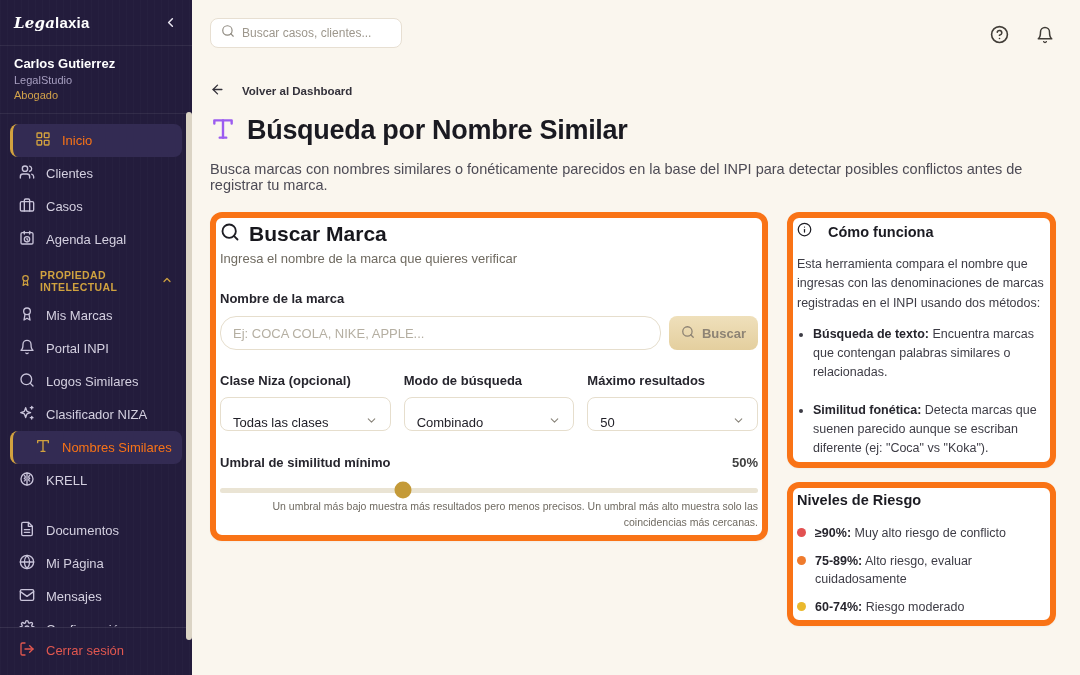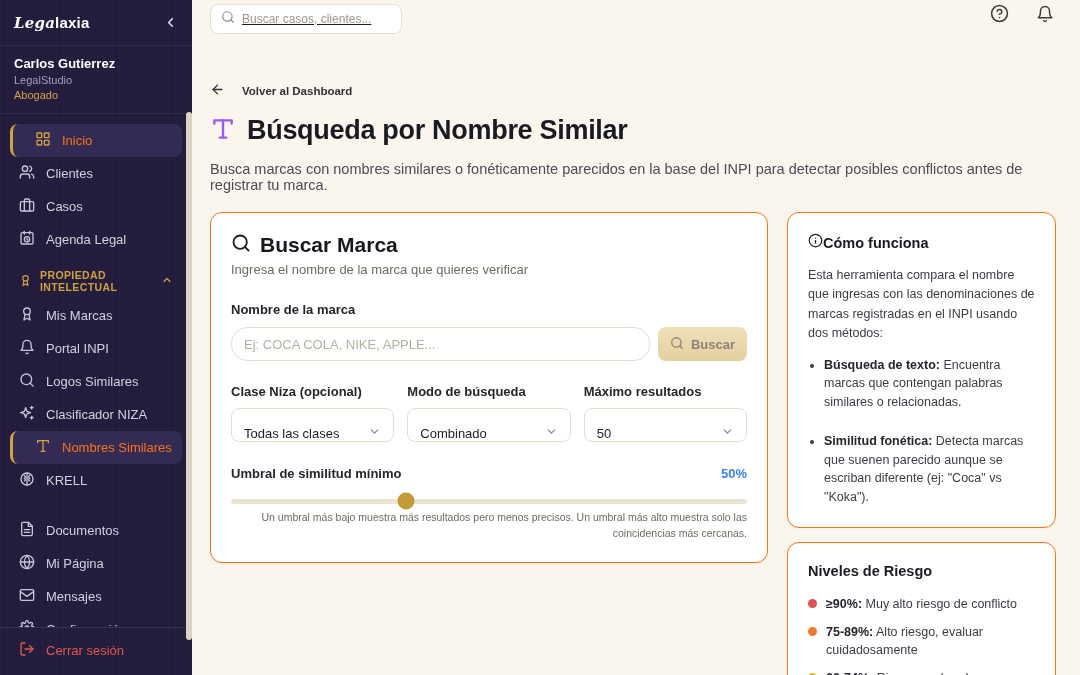--- a/index.html
+++ b/index.html
@@ -51,21 +51,21 @@
   .s-logout-row { flex:none; border-top:1px solid rgba(255,255,255,0.09); padding:6px 10px 8px; }
   .s-item.logout { color:#e2574f; }
   .s-item.logout .ic { color:#e2574f; }
   .s-scrollbar {
     position:absolute; right:0; top:112px; width:6px; height:528px;
     background:#dbd4c5; border-radius:3px;
   }
 
   
   .main { flex:1; min-width:0; display:flex; flex-direction:column; }
-  .topbar { height:48px; flex:none; display:flex; align-items:flex-start; padding:4px 26px 0 18px;text-decoration:underline; }
+  .topbar { height:48px; flex:none; display:flex; align-items:flex-end; padding:4px 26px 0 18px; }
   .search-box {
     width:192px; height:30px; background:#fff; border:1px solid #e7dfd2; border-radius:8px;
     display:flex; align-items:center; gap:7px; padding:0 10px; color:#8f8a80;
   }
   .search-box input {
     border:none; outline:none; font-size:12px; width:100%; background:transparent;
     font-family:"Liberation Sans", sans-serif; color:#3c3a35;
   }
   .search-box input::placeholder { color:#9d978c; }
   .topbar-icons { margin-left:auto; display:flex; align-items:center; gap:27px; color:#413d37; }
@@ -73,22 +73,22 @@
 
   .content { padding:34px 25px 0 18px; flex:1; overflow:hidden; }
   .back-row { display:flex; align-items:center; gap:17px; font-size:11.5px; font-weight:600; color:#33313a; cursor:pointer; width:max-content; }
   .title-row { display:flex; align-items:center; gap:11px; margin-top:16px; }
   .title-row .ic { color:#9b5cf0; }
   .page-title { font-size:27px; font-weight:700; color:#1a1a21; letter-spacing:-.3px; }
   .page-sub { margin-top:15px; font-size:14.5px; color:#4d4b55; }
 
   .grid { display:grid; grid-template-columns:558px 269px; gap:19px; margin-top:19px; align-items:start; }
   .card {
-    background:#fff; border:1px solid #f97316; border-radius:12px;
-    box-shadow:0 1px 2px rgba(40,30,10,0.04); padding:20px;
+    background:#fff; border:6px solid #f97316; border-radius:12px;
+    box-shadow:0 1px 2px rgba(40,30,10,0.04); padding:4px;
   }
 
   
   .card-title-row { display:flex; align-items:center; gap:9px; }
   .card-title { font-size:21px; font-weight:700; color:#17171d; }
   .card-sub { margin-top:5px; font-size:13px; color:#6f6a60; }
   .field-label { font-size:13px; font-weight:700; color:#26252d; }
   .name-label { margin-top:25px; }
   .input-row { display:flex; gap:8px; margin-top:10px; }
   .text-input {
@@ -103,32 +103,32 @@
     font-family:"Liberation Sans", sans-serif;
   }
   .selects-row { display:grid; grid-template-columns:1fr 1fr 1fr; gap:13px; margin-top:23px; }
   .select-box {
     margin-top:9px; height:34px; border:1px solid #e6decd; border-radius:8px; background:#fff;
     display:flex; align-items:flex-end; justify-content:space-between; padding:0 12px;
     font-size:13px; color:#222129; cursor:pointer;
   }
   .select-box .ic { color:#8a857b; }
   .threshold-row { display:flex; align-items:center; justify-content:space-between; margin-top:24px; }
-  .threshold-value { font-size:13px; font-weight:700; color:#3b82f6; }
+  .threshold-value { font-size:13px; font-weight:700; color:#404040; }
   .slider { position:relative; height:16px; margin-top:12px; cursor:pointer; }
   .slider-track { position:absolute; top:6px; left:0; right:0; height:5px; border-radius:3px; background:#eae4d4; }
   .slider-knob {
     position:absolute; top:8px; width:17px; height:17px; border-radius:50%;
     background:#c49a38; transform:translate(-50%,-50%); cursor:grab;
   }
   .threshold-help { font-size:10.5px; line-height:1.55; color:#6f6a61;text-align:right; }
 
   
   .right-col { display:flex; flex-direction:column; gap:14px; }
-  .panel-title-row { display:flex; align-items:center; gap:0; }
+  .panel-title-row { display:flex; align-items:center; gap:16px; }
   .panel-title { font-size:14.5px; font-weight:700; color:#1b1b22; }
   .panel-text { margin-top:14px; font-size:12.5px; line-height:1.55; color:#3d3c45; }
   .panel-list { margin:12px 0 0 16px; }
   .panel-list li { font-size:12.5px; line-height:1.5; color:#3d3c45; margin-bottom:20px; }
   .panel-list li:last-child { margin-bottom:0; }
   .b { font-weight:700; color:#26252d; }
   .risk-list { margin-top:16px; display:flex; flex-direction:column; gap:10px; }
   .risk-item { display:flex; gap:9px; font-size:12.5px; line-height:1.45; color:#3d3c45; }
   .risk-dot { width:9px; height:9px; border-radius:50%; flex:none; margin-top:4px; }
 </style>

